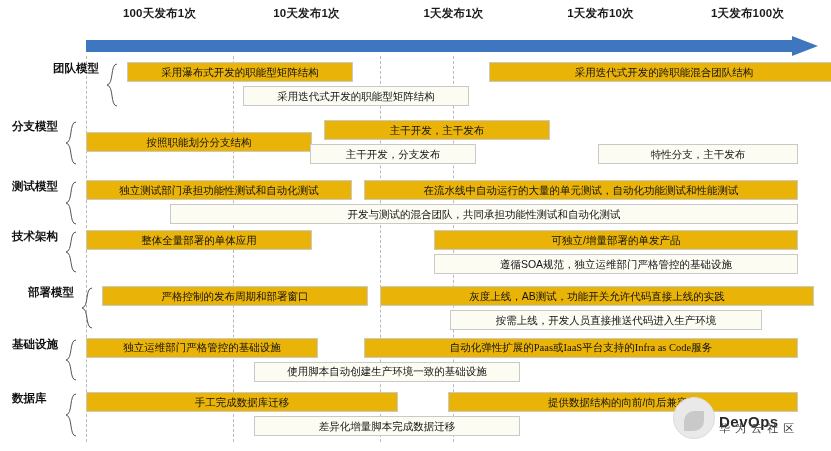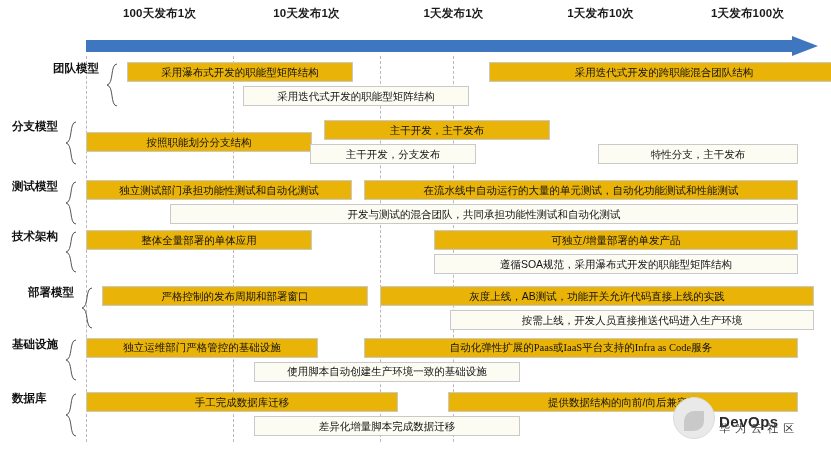--- a/index.html
+++ b/index.html
@@ -234,34 +234,34 @@
       <div class="row" style="top: 230px; height: 48px;">
         <div class="row-label">技术架构</div>
         <div class="brace">
           <svg class="brace-svg" width="14" height="44" viewBox="0 0 14 44">
             <path d="M12 2 C5 2, 9 21, 2 22 C9 23, 5 42, 12 42" fill="none" stroke="#555" stroke-width="1"></path>
           </svg>
         </div>
         <div class="row-body" style="height: 48px;">
           <div class="bar" style="left: 8px; width: 226px; top: 0px;">整体全量部署的单体应用</div>
           <div class="bar" style="left: 356px; width: 364px; top: 0px;">可独立/增量部署的单发产品</div>
-          <div class="bar tint" style="left: 356px; width: 364px; top: 24px;">遵循SOA规范，采用瀑布式开发的职能型矩阵结构</div>
+          <div class="bar tint" style="left: 356px; width: 364px; top: 24px;">遵循SOA规范，独立运维部门严格管控的基础设施</div>
         </div>
       </div>
       <div class="row" style="top: 286px; height: 48px; padding-left: 16px;">
         <div class="row-label">部署模型</div>
         <div class="brace">
           <svg class="brace-svg" width="14" height="44" viewBox="0 0 14 44">
             <path d="M12 2 C5 2, 9 21, 2 22 C9 23, 5 42, 12 42" fill="none" stroke="#555" stroke-width="1"></path>
           </svg>
         </div>
         <div class="row-body" style="height: 48px;">
           <div class="bar" style="left: 8px; width: 266px; top: 0px;">严格控制的发布周期和部署窗口</div>
           <div class="bar" style="left: 286px; width: 434px; top: 0px;">灰度上线，AB测试，功能开关允许代码直接上线的实践</div>
-          <div class="bar tint" style="left: 356px; width: 364px; top: 24px;">按需上线，开发人员直接推送代码进入生产环境</div>
+          <div class="bar tint" style="left: 356px; width: 312px; top: 24px;">按需上线，开发人员直接推送代码进入生产环境</div>
         </div>
       </div>
       <div class="row" style="top: 338px; height: 48px;">
         <div class="row-label">基础设施</div>
         <div class="brace">
           <svg class="brace-svg" width="14" height="44" viewBox="0 0 14 44">
             <path d="M12 2 C5 2, 9 21, 2 22 C9 23, 5 42, 12 42" fill="none" stroke="#555" stroke-width="1"></path>
           </svg>
         </div>
         <div class="row-body" style="height: 48px; font-family: Liberation Serif, serif;">

